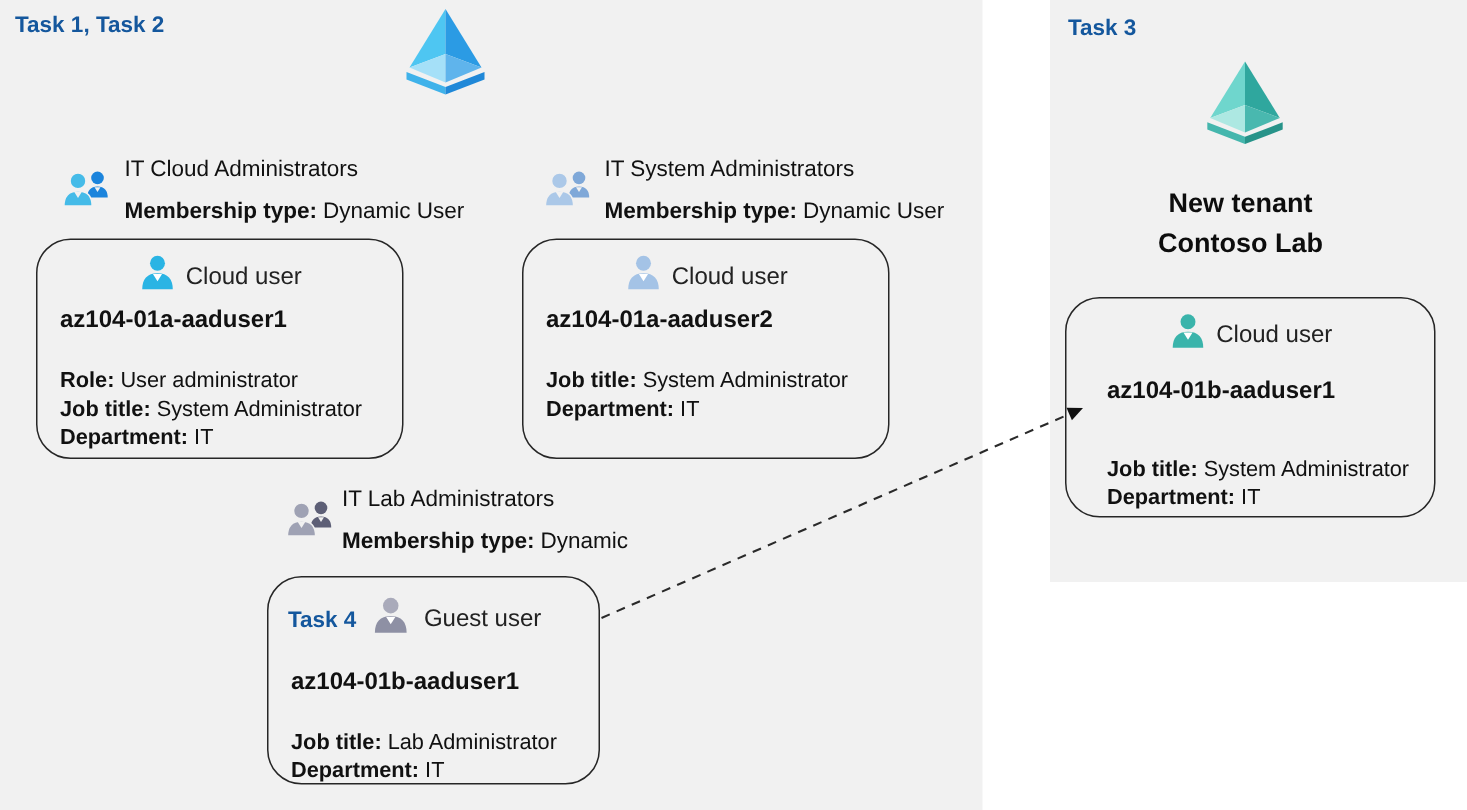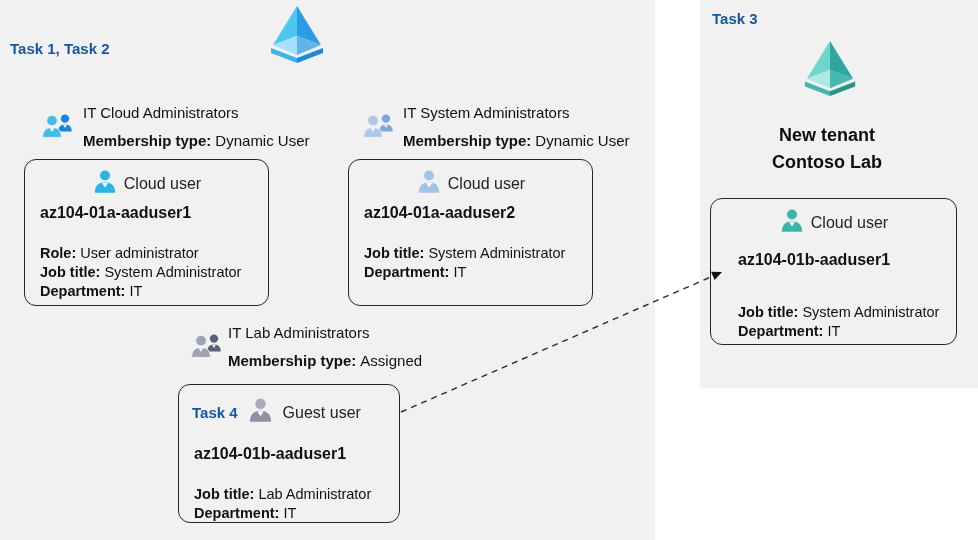--- a/index.html
+++ b/index.html
@@ -16,42 +16,42 @@
   .tenant-icon { position:absolute; }
 
   .tenant-title { position:absolute; width:200px; text-align:center;
                   font-size:18px; font-weight:bold; color:#0d0d0d; line-height:27px; }
 
   .group-icon { position:absolute; }
   .group-text { position:absolute; font-size:15px; line-height:19px; }
   .group-title { font-weight:normal; margin-bottom:9px; }
   .lbl { font-weight:bold; margin-right:4px; }
 
-  .card { position:absolute; border:1.5px solid #262626; border-radius:12px; background:transparent; }
+  .card { position:absolute; border:1.5px solid #262626; border-radius:23px; background:transparent; }
   .card-head { display:flex; align-items:center; justify-content:center; gap:6px; margin-top:9px; font-size:16px; color:#222; }
   .card-head .task-badge { font-size:15px; font-weight:bold; color:#14579d; }
   .card-head.left-align { justify-content:flex-start; padding-left:13px; gap:9px; }
   .card-name { font-size:16px; font-weight:bold; margin:5px 0 0 15px; }
   .card-rows { margin:22px 0 0 15px; font-size:14.5px; line-height:19px; }
   .card4 .card-name { margin-left:27px; margin-top:13px; }
   .card4 .card-rows { margin-left:27px; margin-top:34px; }
   .card3 .card-head { margin-top:12px; }
   .card3 .card-name { margin-top:17px; }
 
   .arrow-overlay { position:absolute; left:0; top:0; width:978px; height:540px; pointer-events:none; }
 </style>
 </head>
 <body>
 
 <div class="canvas">
 
   <div class="panel panel-left"></div>
   <div class="panel panel-right"></div>
 
-  <div class="task-label" style="left:10px; top:8px;margin-top:32px;">Task 1, Task 2</div>
+  <div class="task-label" style="left:10px; top:8px;">Task 1, Task 2</div>
   <div class="task-label" style="left:712px; top:10px;">Task 3</div>
 
   <div class="tenant-icon" style="left:265px; top:5px;">
     <svg width="64" height="60" viewBox="0 0 64 60">
       <polygon points="32,1 8,40 32,31" fill="#4ec6f2"></polygon>
       <polygon points="32,1 56,40 32,31" fill="#2b9be4"></polygon>
       <polygon points="8,40 32,31 32,50" fill="#a5e0f8"></polygon>
       <polygon points="56,40 32,31 32,50" fill="#5fb4ec"></polygon>
       <polygon points="6,43 32,53 32,58 6,48" fill="#3fb2ea"></polygon>
       <polygon points="32,53 58,43 58,48 32,58" fill="#1f88d8"></polygon>
@@ -105,21 +105,21 @@
       <polygon points="22,14.8 26,14.8 24,18" fill="#f1f1f1"></polygon>
       <g fill="#9fa2b4" stroke="#f1f1f1" stroke-width="1">
         <circle cx="11" cy="10.6" r="5.3"></circle>
         <path d="M11,17.4 C4.6,17.4 1.6,21 1.6,27.4 L20.4,27.4 C20.4,21 17.4,17.4 11,17.4 Z"></path>
       </g>
       <polygon points="8.4,17.8 13.6,17.8 11,22" fill="#f1f1f1"></polygon>
     </svg>
   </div>
   <div class="group-text" style="left:228px; top:323px;">
     <div class="group-title">IT Lab Administrators</div>
-    <div><span class="lbl">Membership type:</span><span>Assigned</span></div>
+    <div><span class="lbl">Membership type:</span><span>Dynamic</span></div>
   </div>
 
   <div class="card" style="left:24px; top:159px; width:245px; height:147px;">
     <div class="card-head">
       <span>
         <svg width="26" height="26" viewBox="0 0 24 24">
           <circle cx="12" cy="6" r="4.6" fill="#2ab4e4"></circle>
           <path d="M12,12.2 C5.6,12.2 2.6,16 2.6,22 L21.4,22 C21.4,16 18.4,12.2 12,12.2 Z" fill="#2ab4e4"></path>
           <polygon points="9.2,12.6 14.8,12.6 12,17" fill="#fff"></polygon>
         </svg>

